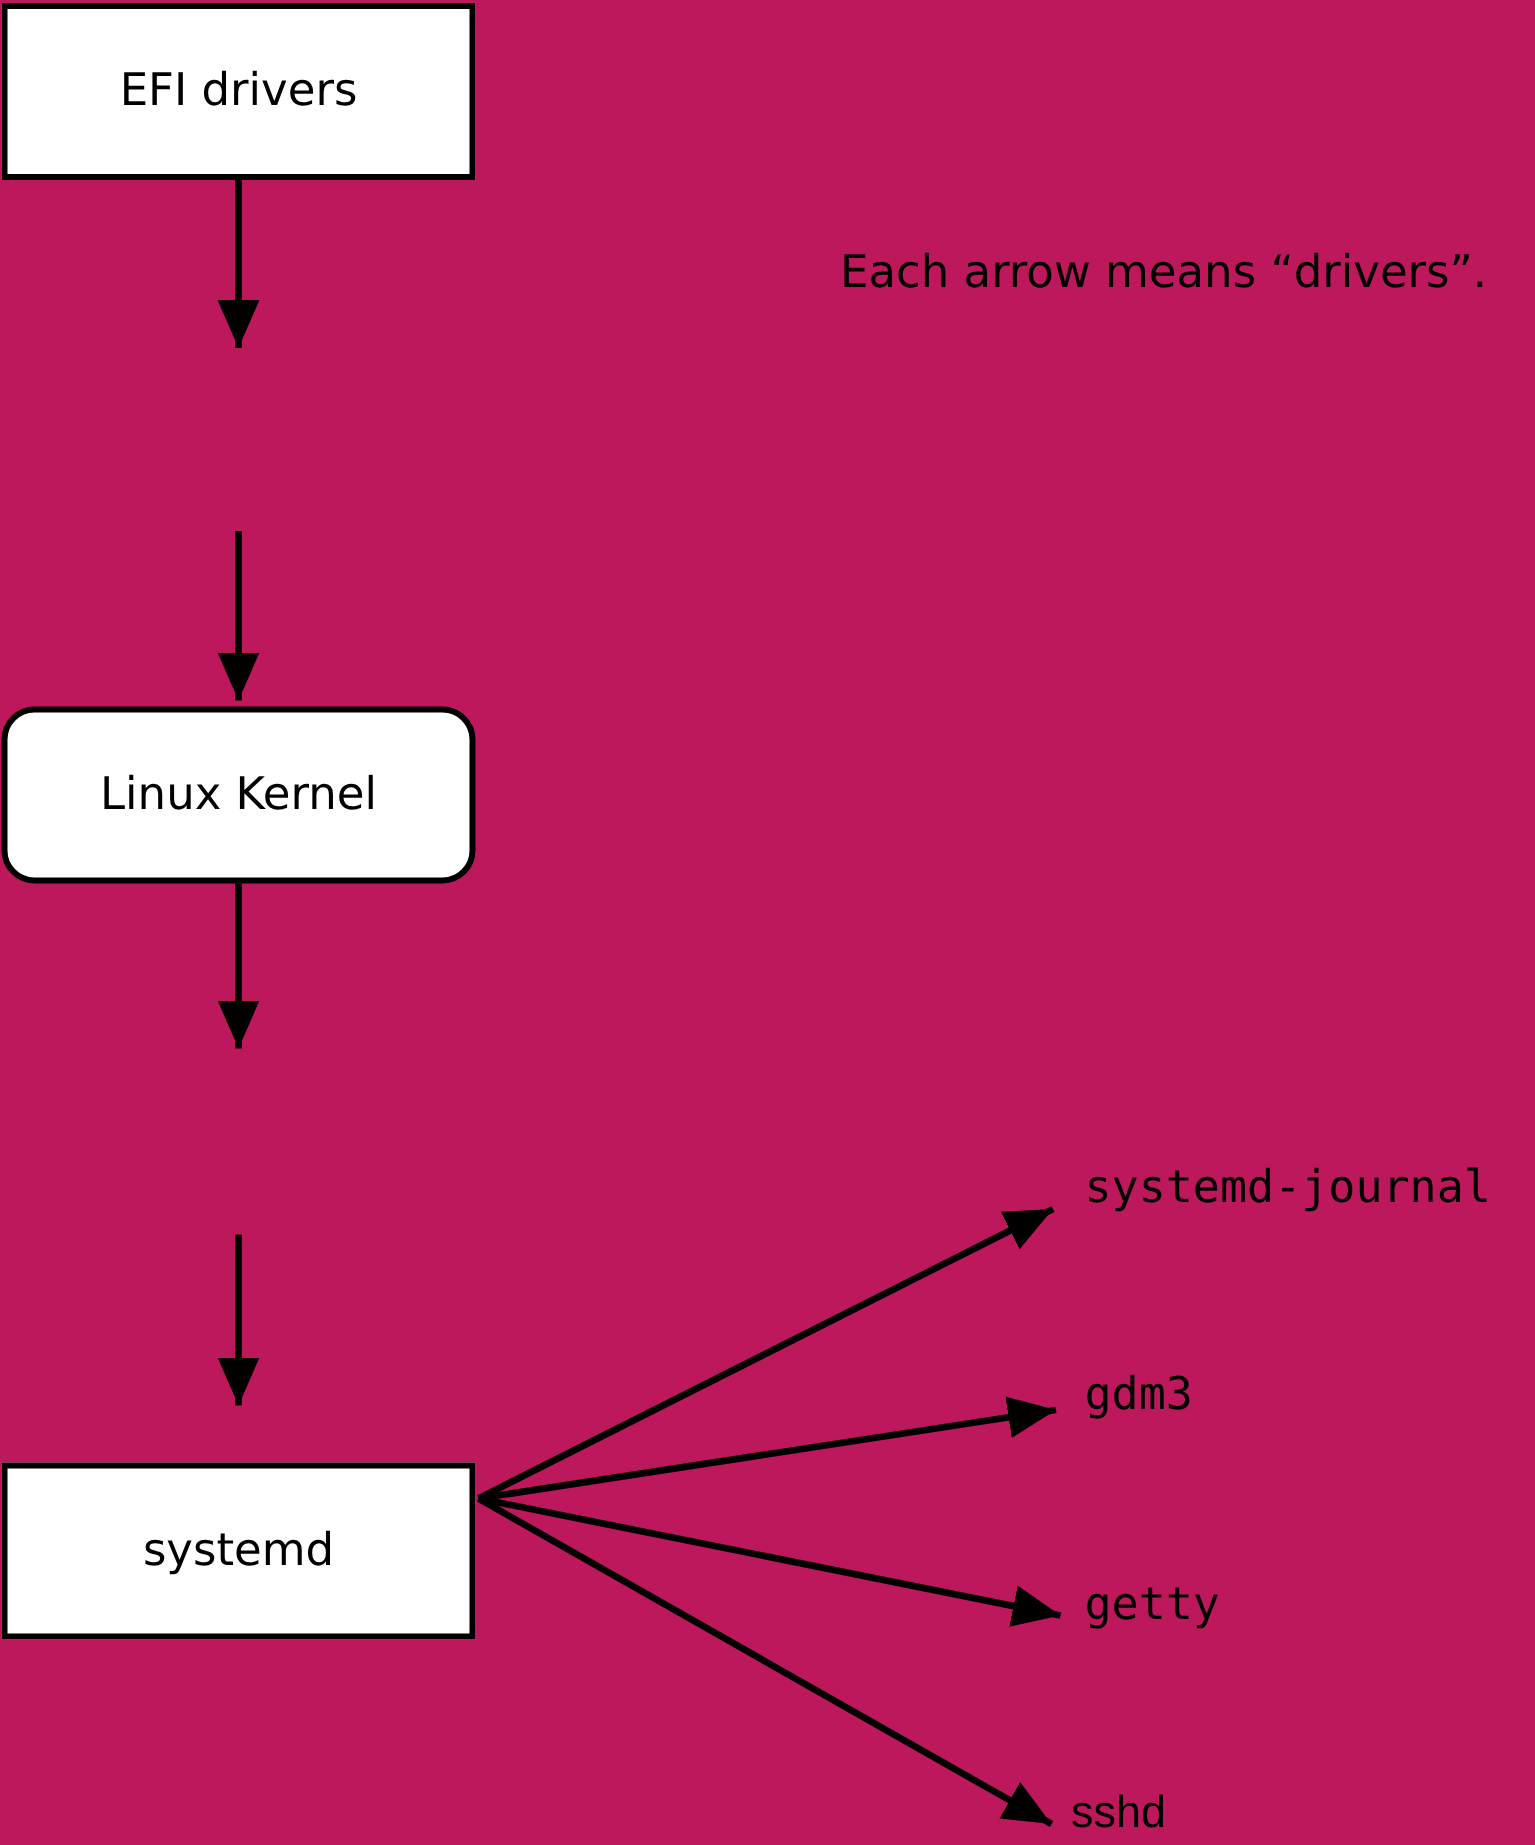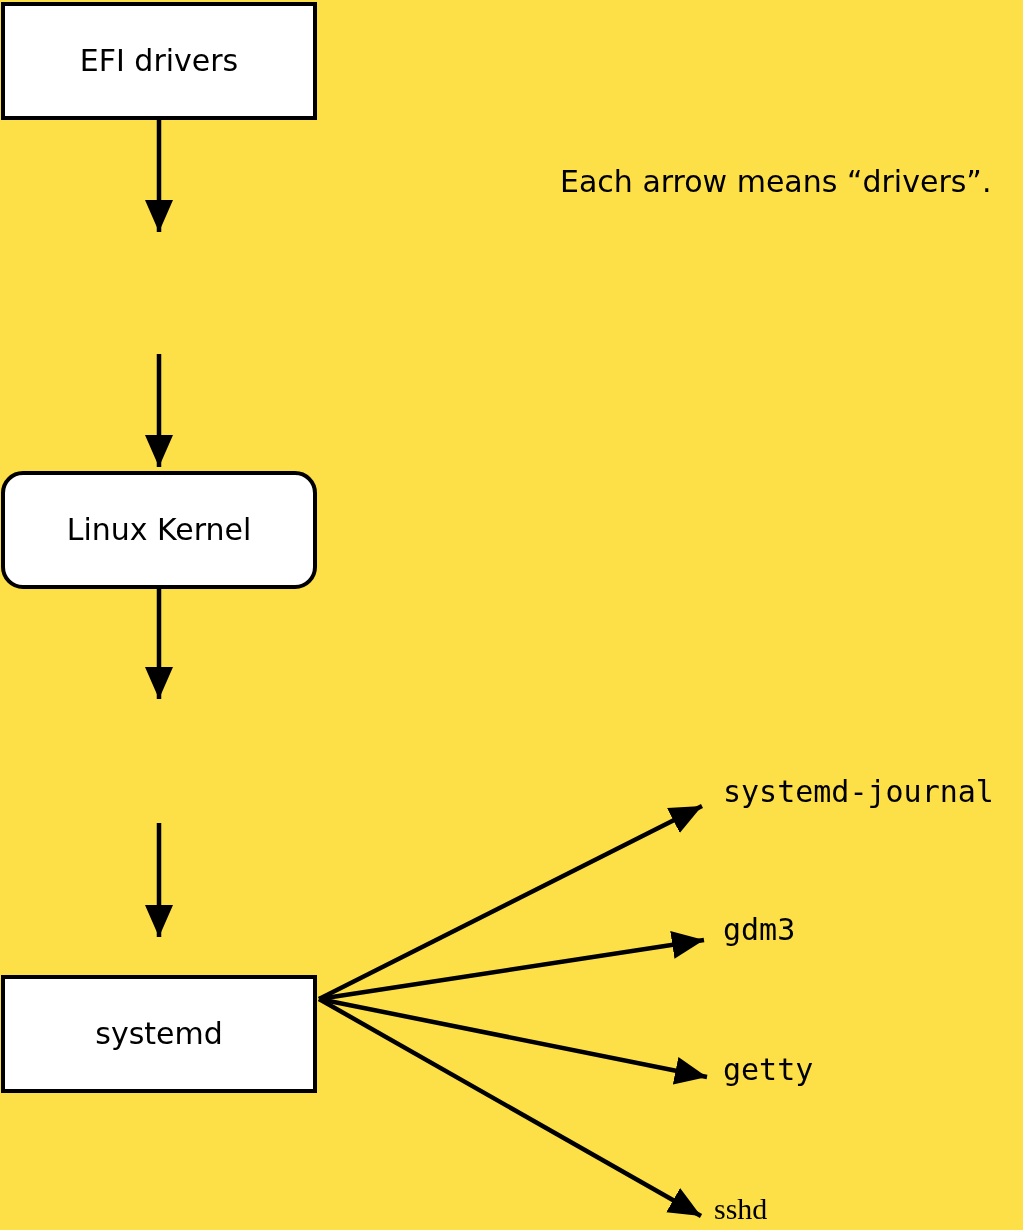--- a/index.html
+++ b/index.html
@@ -1,21 +1,21 @@
 <!DOCTYPE html>
 <html><head>
 <meta charset="utf-8">
 <style>
   * { margin: 0; padding: 0; box-sizing: border-box; }
   html, body { background: #ffffff; }
   .canvas {
     position: relative;
     width: 1023px;
     height: 1230px;
-    background: #fde047;
+    background: #be185d;
     overflow: hidden;
     font-family: "DejaVu Sans", sans-serif;
     color: #000000;
   }
   .arrow-layer {
     position: absolute;
     left: 0; top: 0;
     width: 1023px; height: 1230px;
   }
   .flow-node {
@@ -48,21 +48,21 @@
   .target-label {
     position: absolute;
     font-family: "DejaVu Sans Mono", monospace;
     font-size: 30px;
     line-height: 1.2;
     white-space: nowrap;
   }
   .t-journal { left: 723px; top: 774px; }
   .t-gdm3    { left: 723px; top: 912px; text-align: center; }
   .t-getty   { left: 723px; top: 1052px; }
-  .t-sshd    { left: 714px; top: 1191px; font-family: Liberation Serif, serif; }
+  .t-sshd    { left: 714px; top: 1191px; font-family: Liberation Sans, sans-serif; }
 </style>
 </head>
 <body>
 
 <div class="canvas">
 
   <svg class="arrow-layer" width="1023" height="1230" viewBox="0 0 1023 1230" aria-hidden="true">
     <defs>
       <marker id="ah" markerUnits="userSpaceOnUse" markerWidth="34" markerHeight="30" refX="32" refY="15" orient="auto">
         <path d="M0,1 L32,15 L0,29 z" fill="#000000"></path>

